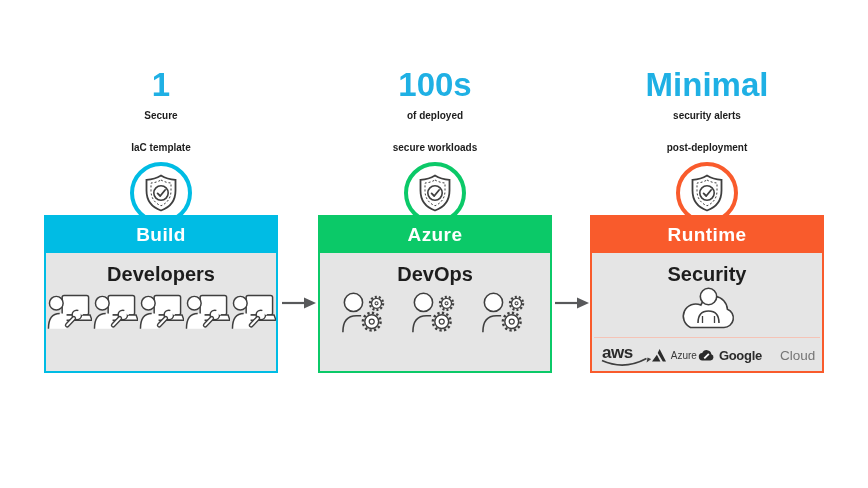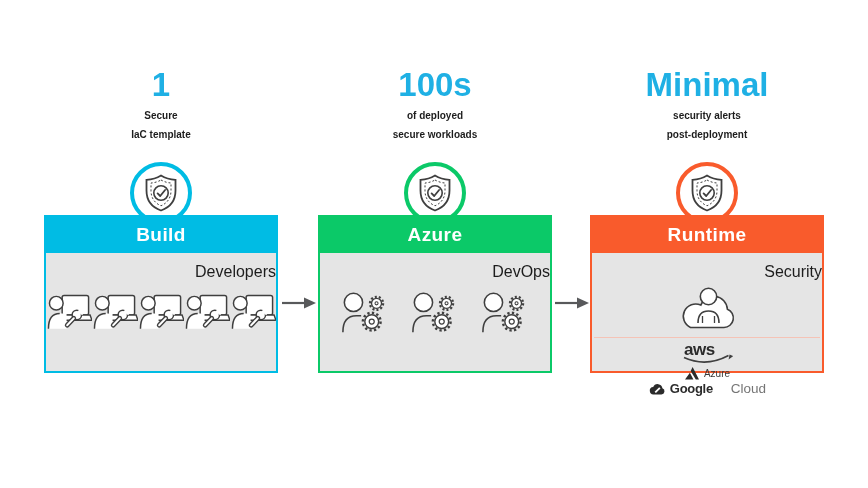--- a/index.html
+++ b/index.html
@@ -12,51 +12,51 @@
   .col-0 { left:44px; }  .col-1 { left:318px; }  .col-2 { left:590px; }
 
   .headline {
     position:absolute; top:66px; width:100%; text-align:center;
     font-size:33px; font-weight:bold; color:var(--headline,#29abe2); line-height:38px;
   }
   .subline {
     position:absolute; width:100%; text-align:center;
     font-size:10px; font-weight:bold; color:var(--text,#1d1d1d); line-height:19px;
   }
-  .sub1 { top:106px; } .sub2 { top:125px; }
+  .sub1 { top:106px; } .sub2 { top:138px; }
 
   .badge {
     position:absolute; top:162px; left:50%; transform:translateX(-50%);
     width:54px; height:54px; border-radius:50%;
     border:4px solid var(--accent); background:#ffffff;
     display:flex; align-items:center; justify-content:center; z-index:1;
   }
 
   .box {
     position:absolute; top:215px; left:0; width:234px; height:158px;
     border:2px solid var(--accent); background:#e5e5e5; box-sizing:border-box; z-index:2;
   }
   .box-header {
     height:36px; background:var(--accent); color:#ffffff;
     font-size:19px; font-weight:bold; text-align:center; line-height:36px;
     letter-spacing:0.4px;
   }
   .box-body { position:relative; height:118px; }
   .role {
-    position:absolute; top:10px; width:100%; text-align:right;
-    font-size:16px; font-weight:normal; color:var(--text,#1d1d1d);
+    position:absolute; top:10px; width:100%; text-align:center;
+    font-size:20px; font-weight:bold; color:var(--text,#1d1d1d);
   }
   .icon-row { position:absolute; left:0; right:0; display:flex; justify-content:center; align-items:center; }
   .row-build  { top:40px; gap:1px; }
   .row-deploy { top:36px; gap:20px; }
   .cloud-wrap { top:30px; }
   .divider { position:absolute; top:84px; left:2px; right:2px; height:1px; background:var(--divider,#f5c3b6); }
   .providers {
     position:absolute; top:86px; bottom:0; left:0; right:0;
-    display:flex; align-items:center; justify-content:space-between; padding:0 4px;flex-direction:column;
+    display:flex; align-items:center; justify-content:center; padding:0 4px;
   }
   .provider { display:flex; align-items:center; gap:4px; }
   .provider-label { font-size:10px; color:#3a3a3a; }
   .g-word1 { font-size:13px; font-weight:bold; color:#2b2b2b; letter-spacing:-0.3px; }
   .g-word2 { font-size:13.5px; color:#757575; margin-left:14px; }
 
   .arrow { position:absolute; top:296px; width:34px; height:14px; }
   .arrow-1 { left:282px; } .arrow-2 { left:555px; }
 
   

